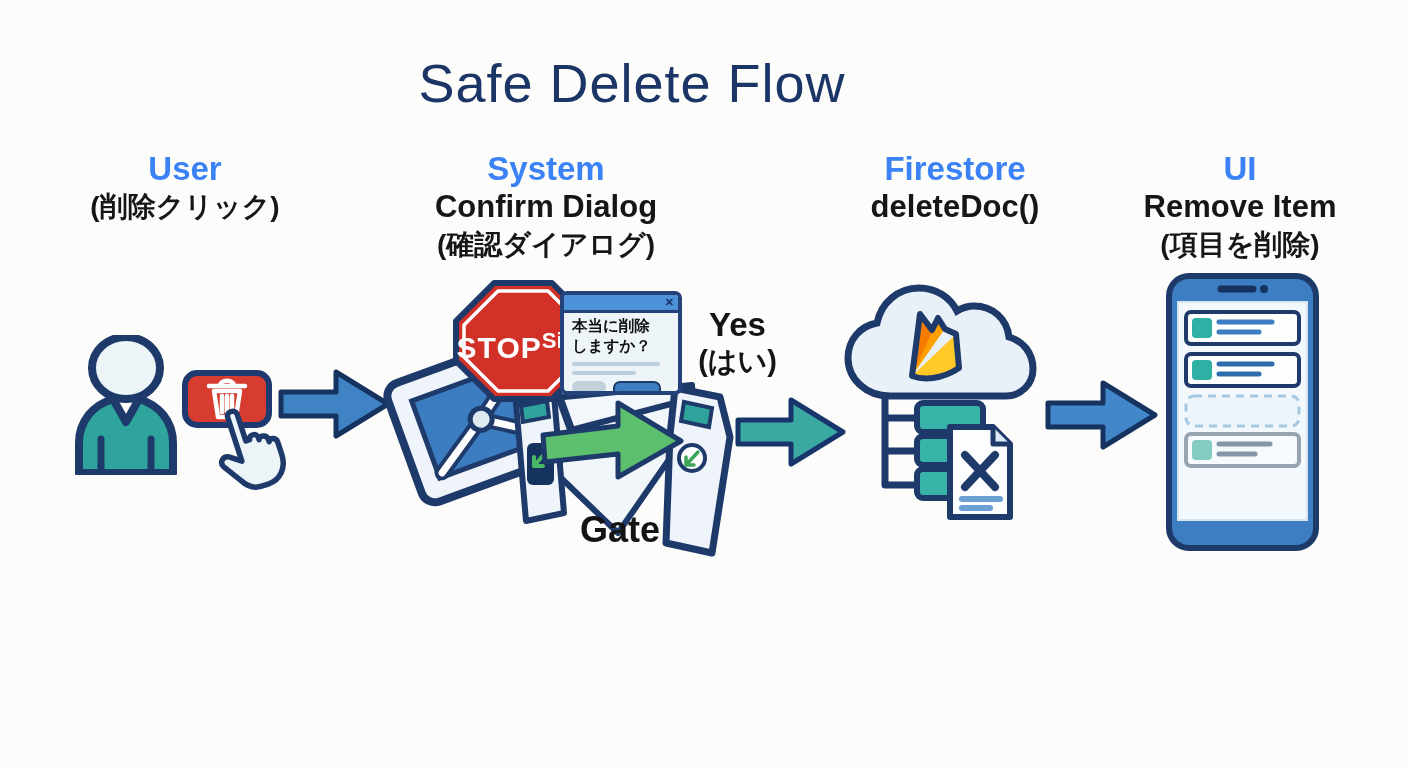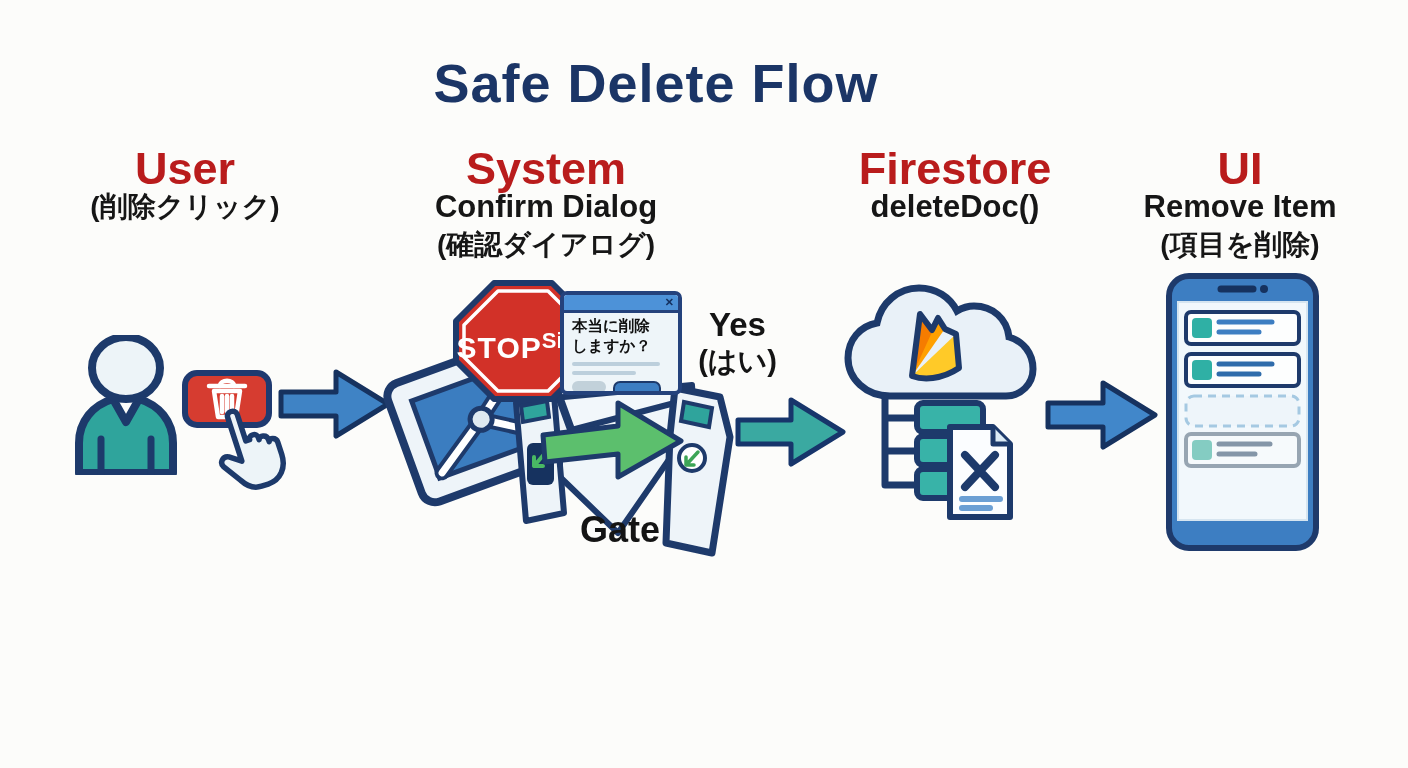--- a/index.html
+++ b/index.html
@@ -7,27 +7,26 @@
     width:1408px;height:768px;overflow:hidden;
     background:#fcfcfa;
     font-family:"Liberation Sans", sans-serif;
     position:relative;
   }
   .canvas{position:absolute;inset:0;}
   .abs{position:absolute;}
   
   .title{
     left:0;top:52px;width:1264px;text-align:center;
-    font-size:54px;font-weight:bold;color:#1b3566;letter-spacing:1px;
+    font-size:54px;font-weight:normal;color:#1b3566;letter-spacing:1px;
     margin:0;
-    padding-left:24px;
   }
   
   .colhead{width:300px;top:150px;text-align:center;line-height:38px;}
-  .colhead .role{font-size:45px;font-weight:bold;color:#b91c1c;}
+  .colhead .role{font-size:33px;font-weight:bold;color:#3b82f6;}
   .colhead .l2{font-size:31px;font-weight:bold;color:#161616;}
   .colhead .l3{font-size:28px;font-weight:bold;color:#161616;}
   .ch1{left:35px;} .ch2{left:396px;} .ch3{left:805px;} .ch4{left:1090px;}
   
   .stop-text{
     left:453px;top:280px;width:140px;height:122px;
     display:flex;flex-direction:row;align-items:center;justify-content:center;
     color:#ffffff;font-weight:bold;z-index:6;pointer-events:none;
   }
   .stop-text .s1{font-size:30px;letter-spacing:1px;line-height:30px;margin-top:14px;}

